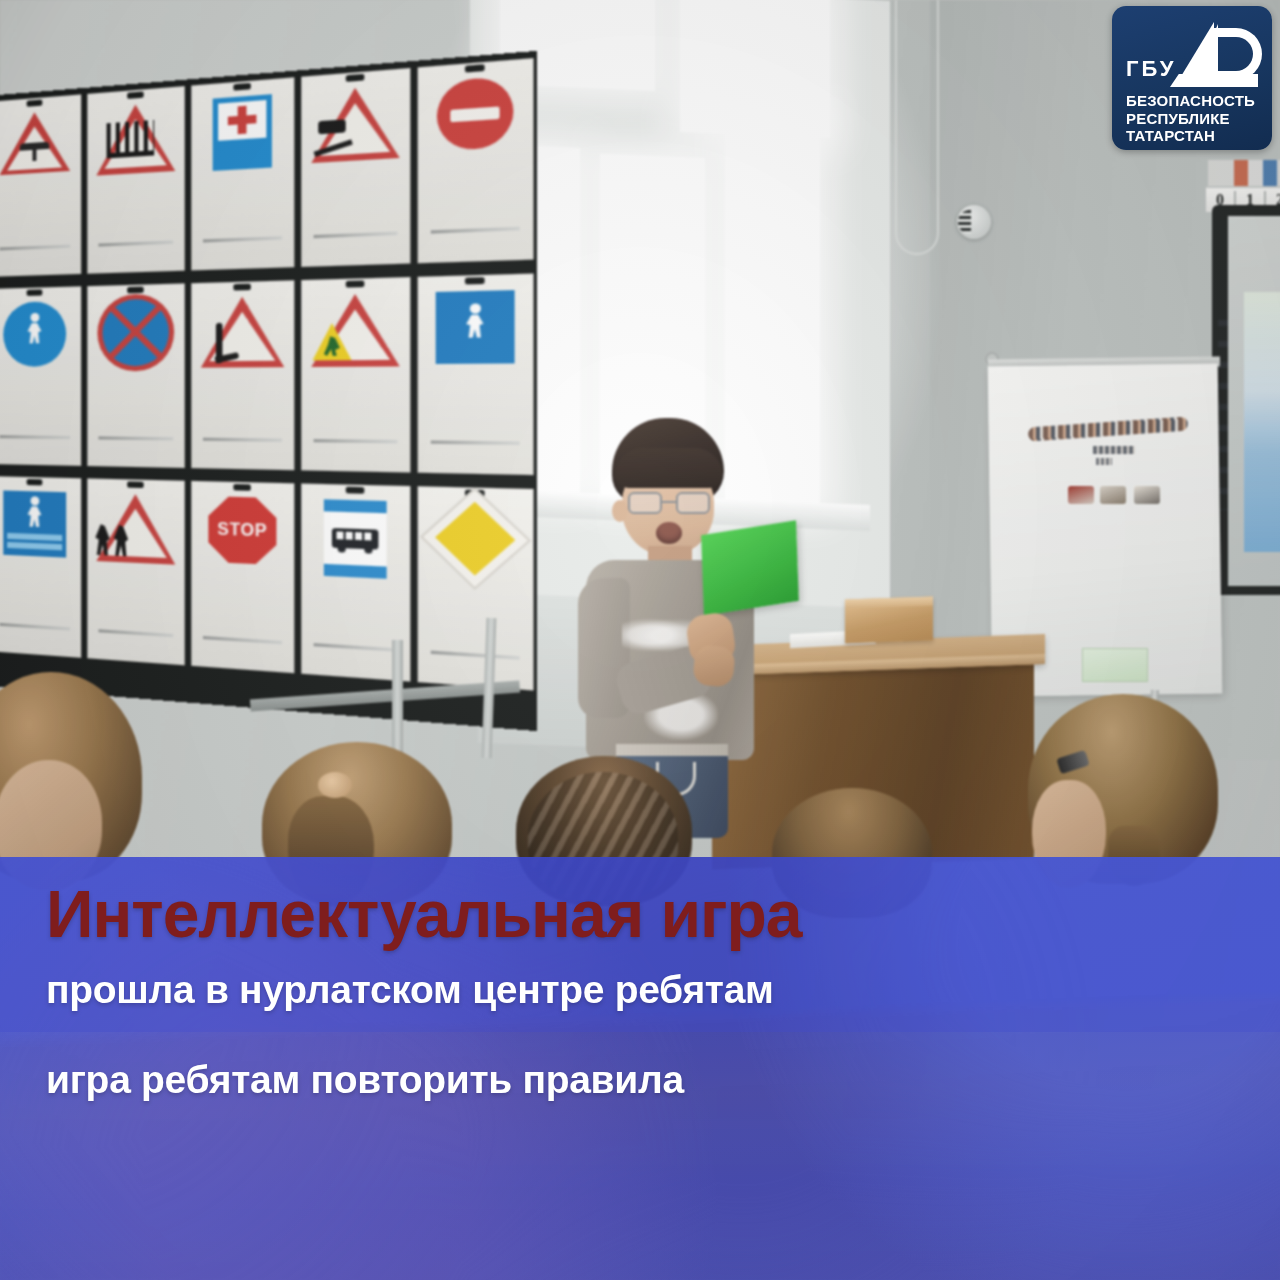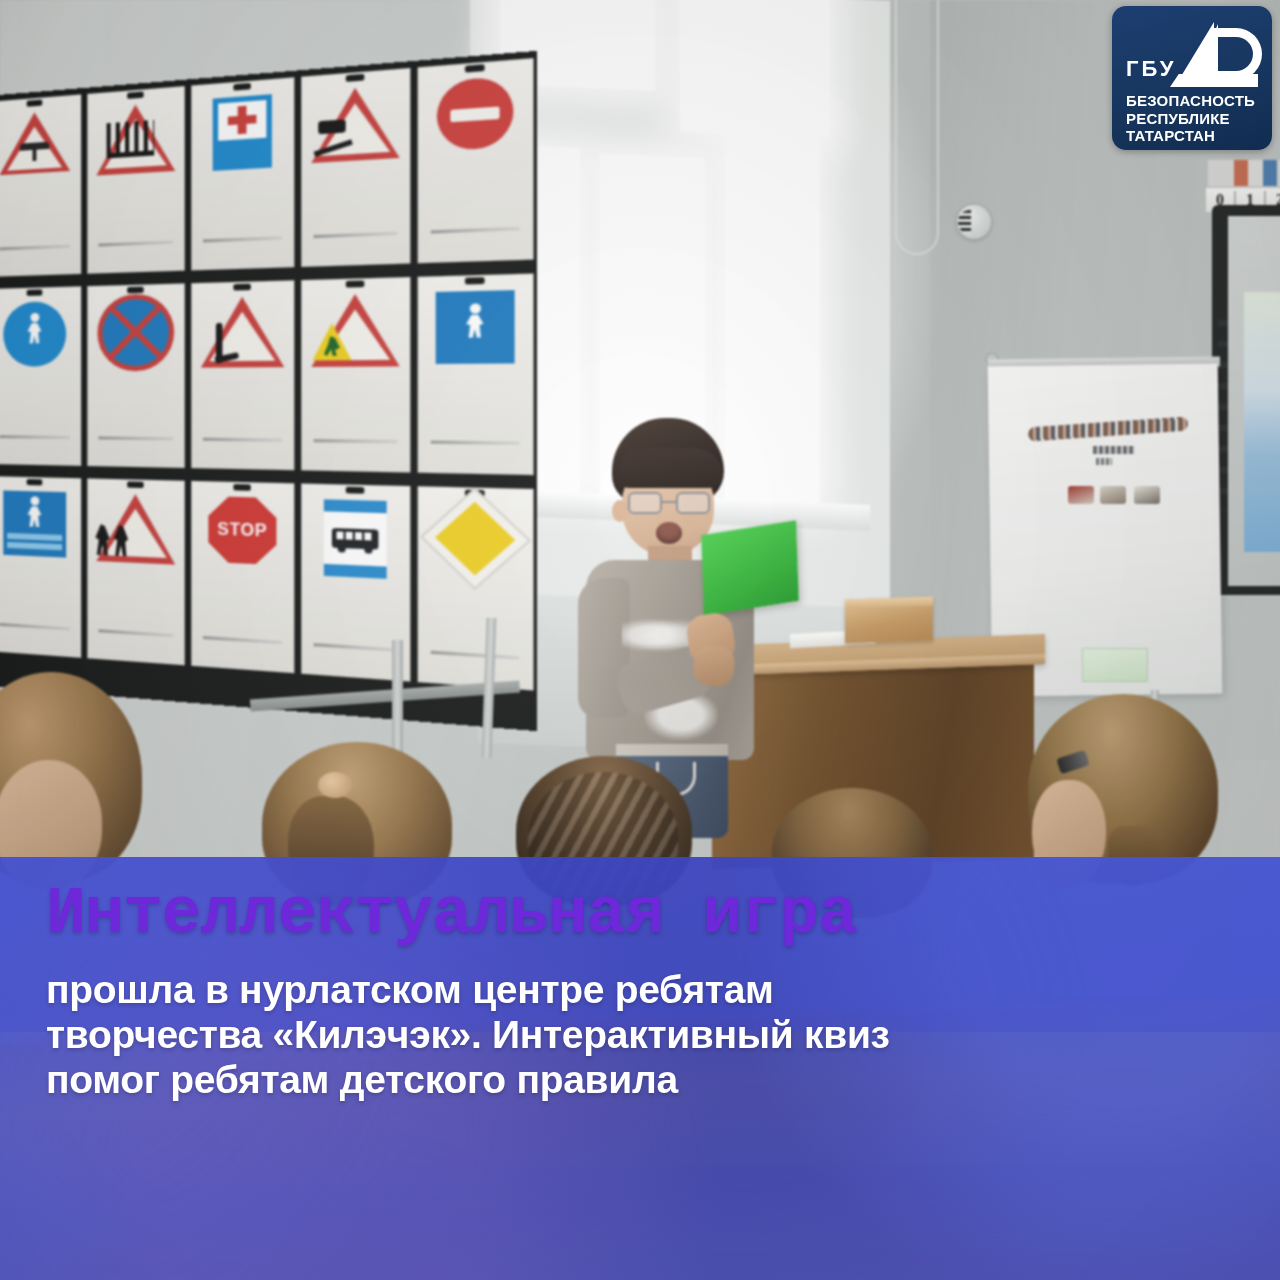--- a/index.html
+++ b/index.html
@@ -341,23 +341,23 @@
       rgba(64,70,178,.92) 41%,rgba(72,74,172,.93) 56%,rgba(66,72,178,.93) 75%,rgba(70,74,176,.93) 100%);}
   .banner-blobs{position:absolute;inset:0;opacity:.55;
     background:
       radial-gradient(circle at 88% 16%,rgba(96,118,232,.72) 0 14%,rgba(96,118,232,0) 34%),
       radial-gradient(circle at 24% 78%,rgba(120,96,190,.55) 0 16%,rgba(120,96,190,0) 40%),
       radial-gradient(circle at 58% 44%,rgba(64,62,150,.45) 0 18%,rgba(64,62,150,0) 46%),
       radial-gradient(circle at 6% 34%,rgba(104,124,238,.5) 0 12%,rgba(104,124,238,0) 36%);}
   .banner-top{position:absolute;left:0;top:0;width:100%;height:175px;
     background:rgba(62,74,205,.30);}
   .banner-inner{position:relative;padding:24px 40px 0 46px;}
-  .headline{color:#6d28d9;font-weight:bold;font-size:66px;line-height:1.03;
+  .headline{color:#7f1d1d;font-weight:bold;font-size:66px;line-height:1.03;
     letter-spacing:-1px;margin:0;text-shadow:0 2px 4px rgba(0,0,0,.22);
-    font-family:Liberation Mono, monospace;}
+    font-family:Liberation Sans, sans-serif;}
   .subline{color:#fff;font-weight:bold;font-size:39px;line-height:1.16;
     margin:18px 0 0 0;letter-spacing:-.3px;text-shadow:0 2px 4px rgba(0,0,0,.22);
     font-family:"Liberation Sans","DejaVu Sans",sans-serif;}
 </style>
 </head>
 <body>
 
 <div id="stage">
 
   <div class="photo">
@@ -618,19 +618,19 @@
   <div class="banner">
     <div class="banner-bg"></div>
     <div class="banner-blobs"></div>
     <div class="banner-top"></div>
     <div class="banner-inner">
       <h1 class="headline">
         <span>Интеллектуальная игра</span><br>
       </h1>
       <p class="subline">
         <span>прошла в нурлатском центре ребятам</span><br>
-        <span>творчества «Килэчэк». Интерактивный квиз</span><br>
-        <span>помог ребятам детского правила</span><br>
+        <br>
+        <span>игра ребятам повторить правила</span><br>
       </p>
     </div>
   </div>
 
 </div>
 
 </body></html>

